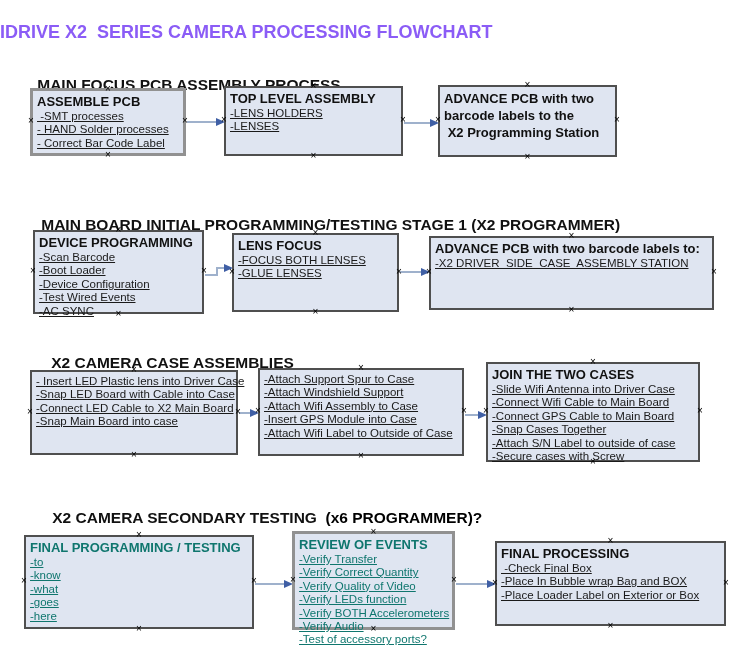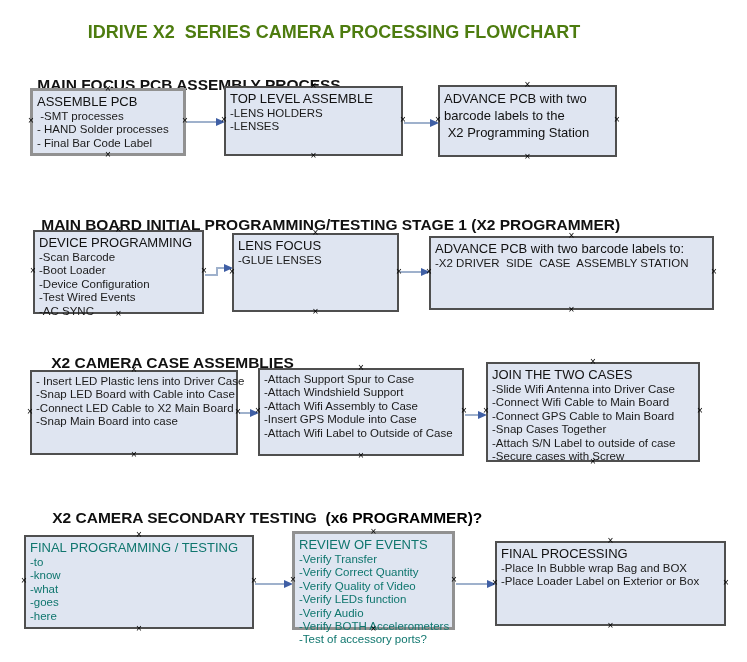--- a/index.html
+++ b/index.html
@@ -1,43 +1,43 @@
 <!DOCTYPE html>
 <html><head>
 <meta charset="utf-8">
 <style>
   html,body { margin:0; padding:0; background:#ffffff; }
   #canvas {
     position:relative; width:747px; height:662px; background:#ffffff;
     font-family:"Liberation Sans", sans-serif; color:#111; overflow:hidden;
   }
   #title {
-    position:absolute; top:22px; left:0; width:668px; text-align:center;
-    font-size:18px; font-weight:bold; color:#4d7c0f; white-space:pre;
+    position:absolute; top:22px; left:0; width:668px; text-align:left;
+    font-size:18px; font-weight:bold; color:#8b5cf6; white-space:pre;
   }
   .section-header {
     position:absolute; font-size:15.5px; font-weight:bold; color:#111; white-space:pre;
   }
   .section-header .red { color:#000000; }
   #sh1 { left:20px; top:58px; }
   #sh2 { left:24px; top:198px; }
   #sh3 { left:34px; top:336px; }
   #sh4 { left:35px; top:491px; }
 
   .fcbox {
     position:absolute; background:#dfe5f1; border:2px solid #4f4f4f;
     box-sizing:border-box; padding:3px 5px 2px 4px; overflow:visible;
   }
   .fcbox.b-thick { border:3px solid #919191; }
   .fcbox .title {
-    font-size:13px; font-weight:normal; line-height:16px; white-space:pre; color:#111;
+    font-size:13px; font-weight:bold; line-height:16px; white-space:pre; color:#111;
   }
   .fcbox .title.multiline { white-space:pre-wrap; line-height:17px; }
   .fcbox .item {
-    font-size:11.5px; line-height:13.4px; white-space:pre; color:#1a1a1a;
+    font-size:11.5px; line-height:13.4px; white-space:pre; color:#1a1a1a;text-decoration:underline;
   }
   .fcbox.red-box .title, .fcbox.red-box .item { color:#0f766e; }
 
   
   .h {
     position:absolute; font-size:10px; line-height:10px; color:#000;
     width:8px; height:10px; text-align:center; pointer-events:auto;
   }
   .h.t { top:-7px;  left:50%; margin-left:-4px; }
   .h.b { bottom:-7px; left:50%; margin-left:-4px; }
@@ -98,29 +98,29 @@
     <span>X2 CAMERA CASE ASSEMBLIES</span>
   </div>
   <div class="section-header" id="sh4">
     <span>X2 CAMERA SECONDARY TESTING  </span><span class="red">(x6 PROGRAMMER)?</span>
   </div>
 
   <div class="fcbox b-thick" id="b-r1b1">
     <div class="title">ASSEMBLE PCB</div>
     <div class="item"> -SMT processes</div>
     <div class="item">- HAND Solder processes</div>
-    <div class="item">- Final Bar Code Label</div>
+    <div class="item">- Correct Bar Code Label</div>
   <span class="h t">×</span>
       <span class="h b">×</span>
       <span class="h l">×</span>
       <span class="h r">×</span>
     </div>
 
   <div class="fcbox" id="b-r1b2">
-    <div class="title">TOP LEVEL ASSEMBLE</div>
+    <div class="title">TOP LEVEL ASSEMBLY</div>
     <div class="item">-LENS HOLDERS</div>
     <div class="item">-LENSES</div>
   <span class="h t">×</span>
       <span class="h b">×</span>
       <span class="h l">×</span>
       <span class="h r">×</span>
     </div>
 
   <div class="fcbox" id="b-r1b3">
     <div class="title multiline">ADVANCE PCB with two
@@ -140,20 +140,21 @@
     <div class="item">-Test Wired Events</div>
     <div class="item">-AC SYNC</div>
   <span class="h t">×</span>
       <span class="h b">×</span>
       <span class="h l">×</span>
       <span class="h r">×</span>
     </div>
 
   <div class="fcbox" id="b-r2b2">
     <div class="title">LENS FOCUS</div>
+    <div class="item">-FOCUS BOTH LENSES</div>
     <div class="item">-GLUE LENSES</div>
   <span class="h t">×</span>
       <span class="h b">×</span>
       <span class="h l">×</span>
       <span class="h r">×</span>
     </div>
 
   <div class="fcbox" id="b-r2b3">
     <div class="title">ADVANCE PCB with two barcode labels to:</div>
     <div class="item">-X2 DRIVER  SIDE  CASE  ASSEMBLY STATION</div>
@@ -212,31 +213,32 @@
       <span class="h l">×</span>
       <span class="h r">×</span>
     </div>
 
   <div class="fcbox red-box b-thick" id="b-r4b2">
     <div class="title">REVIEW OF EVENTS</div>
     <div class="item">-Verify Transfer</div>
     <div class="item">-Verify Correct Quantity</div>
     <div class="item">-Verify Quality of Video</div>
     <div class="item">-Verify LEDs function</div>
+    <div class="item">-Verify BOTH Accelerometers</div>
     <div class="item">-Verify Audio</div>
-    <div class="item">-Verify BOTH Accelerometers</div>
     <div class="item">-Test of accessory ports?</div>
   <span class="h t">×</span>
       <span class="h b">×</span>
       <span class="h l">×</span>
       <span class="h r">×</span>
     </div>
 
   <div class="fcbox" id="b-r4b3">
     <div class="title">FINAL PROCESSING</div>
+    <div class="item"> -Check Final Box</div>
     <div class="item">-Place In Bubble wrap Bag and BOX</div>
     <div class="item">-Place Loader Label on Exterior or Box</div>
   <span class="h t">×</span>
       <span class="h b">×</span>
       <span class="h l">×</span>
       <span class="h r">×</span>
     </div>
 
 </div>
 

